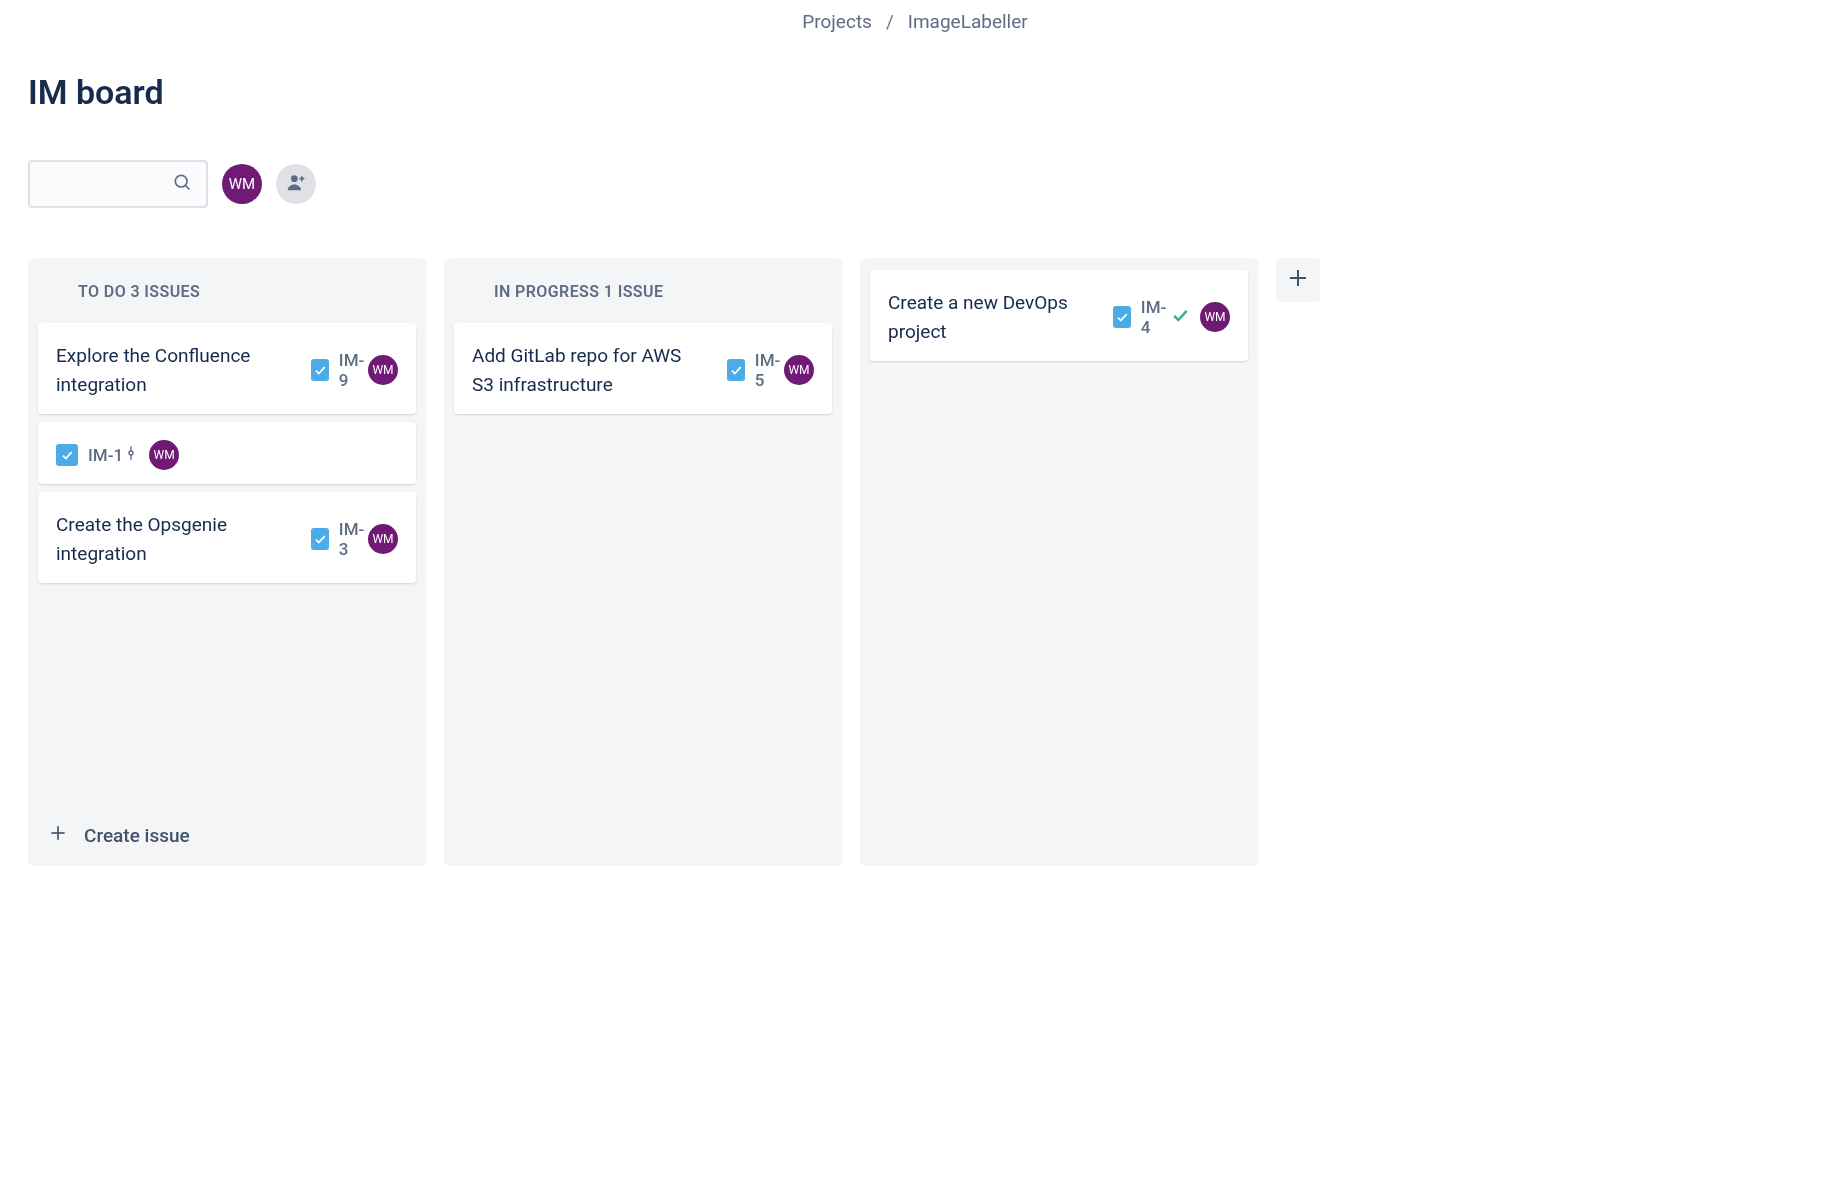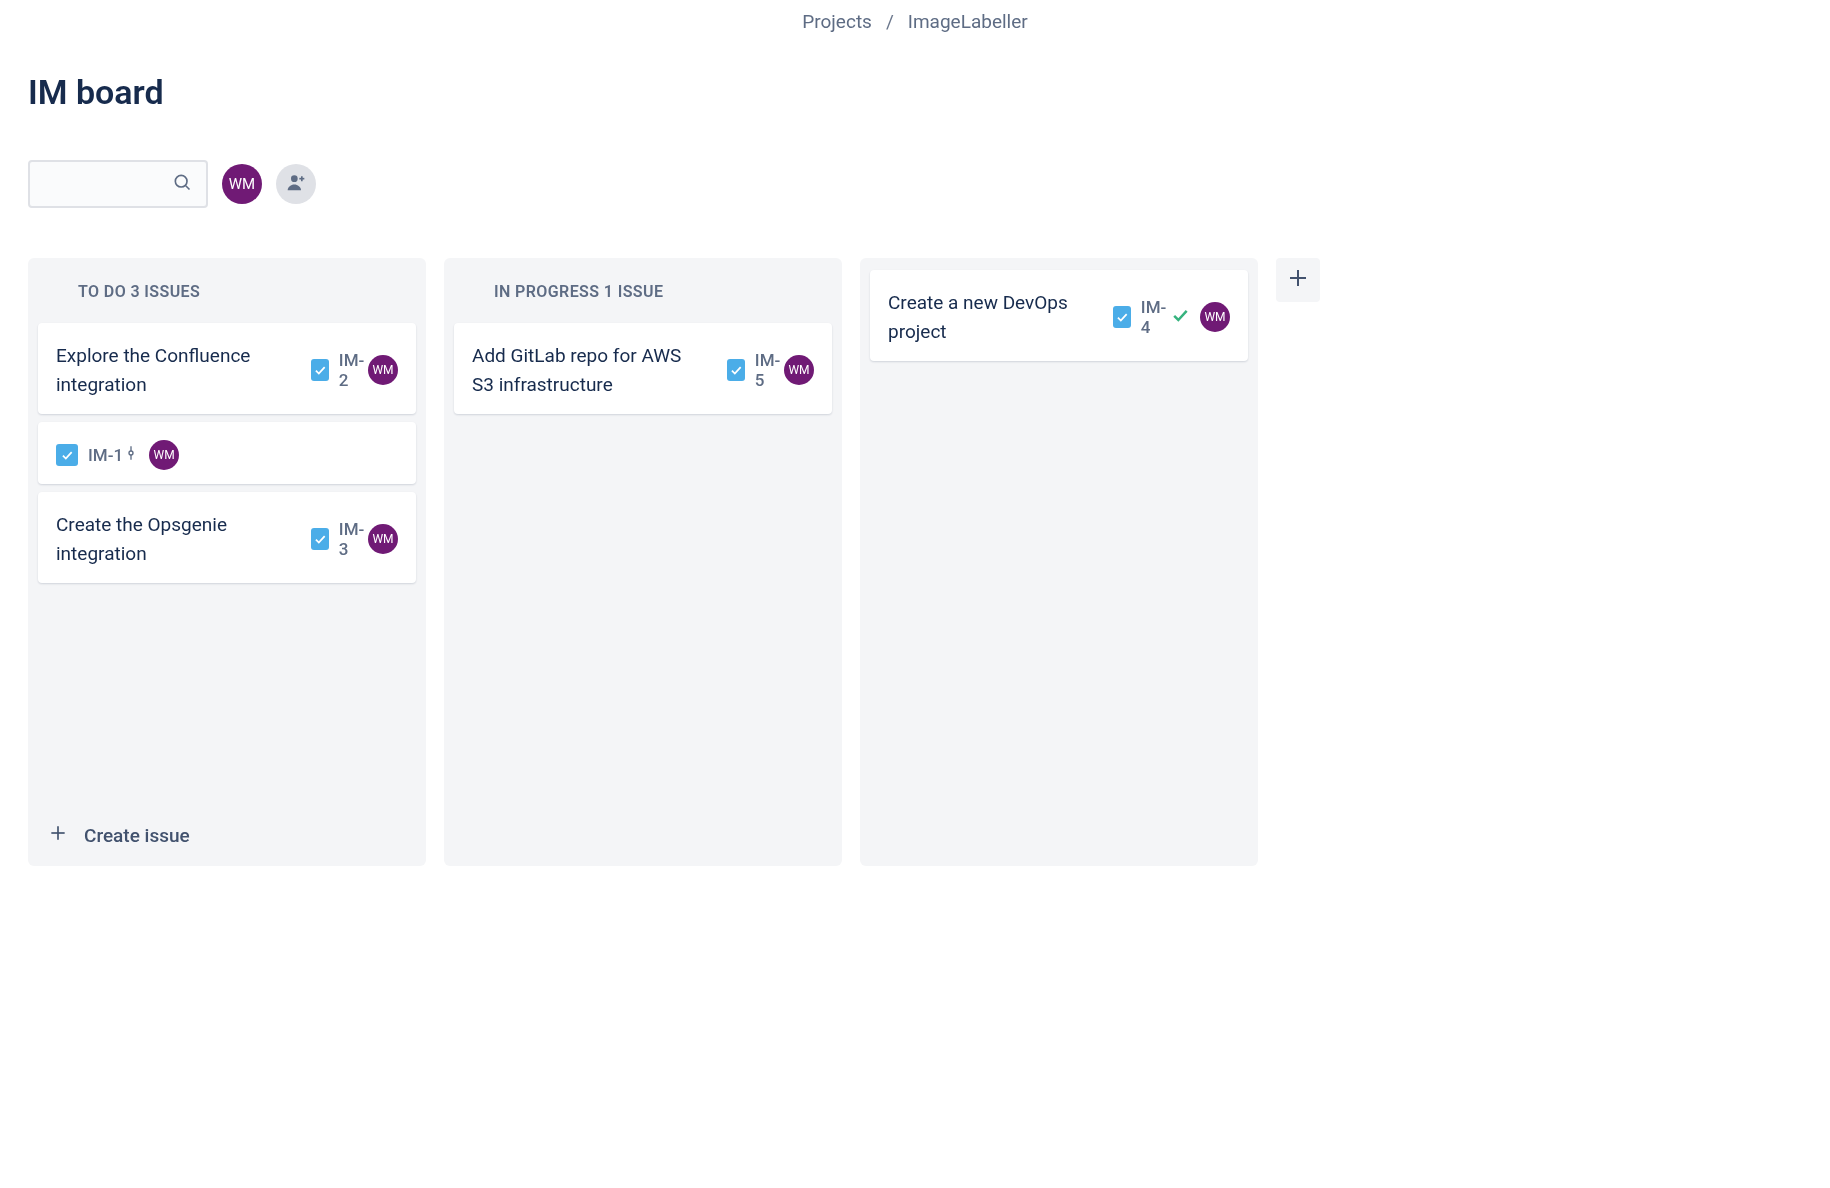--- a/index.html
+++ b/index.html
@@ -190,21 +190,21 @@
       </div>
       <div class="card">
         <div class="card-title">Explore the Confluence integration</div>
         <div class="card-footer">
           <div class="card-footer-left">
             <span class="task-icon">
               <svg viewBox="0 0 24 24">
                 <polyline points="5 13 10 18 20 7"></polyline>
               </svg>
             </span>
-            <span class="issue-key">IM-2</span>
+            <span class="issue-key">IM-9</span>
           </div>
           <div class="card-footer-right">
             <span class="avatar-wm small">WM</span>
           </div>
         </div>
       </div>
       <div class="card">
         <div class="card-footer">
           <div class="card-footer-left">
             <span class="task-icon">

